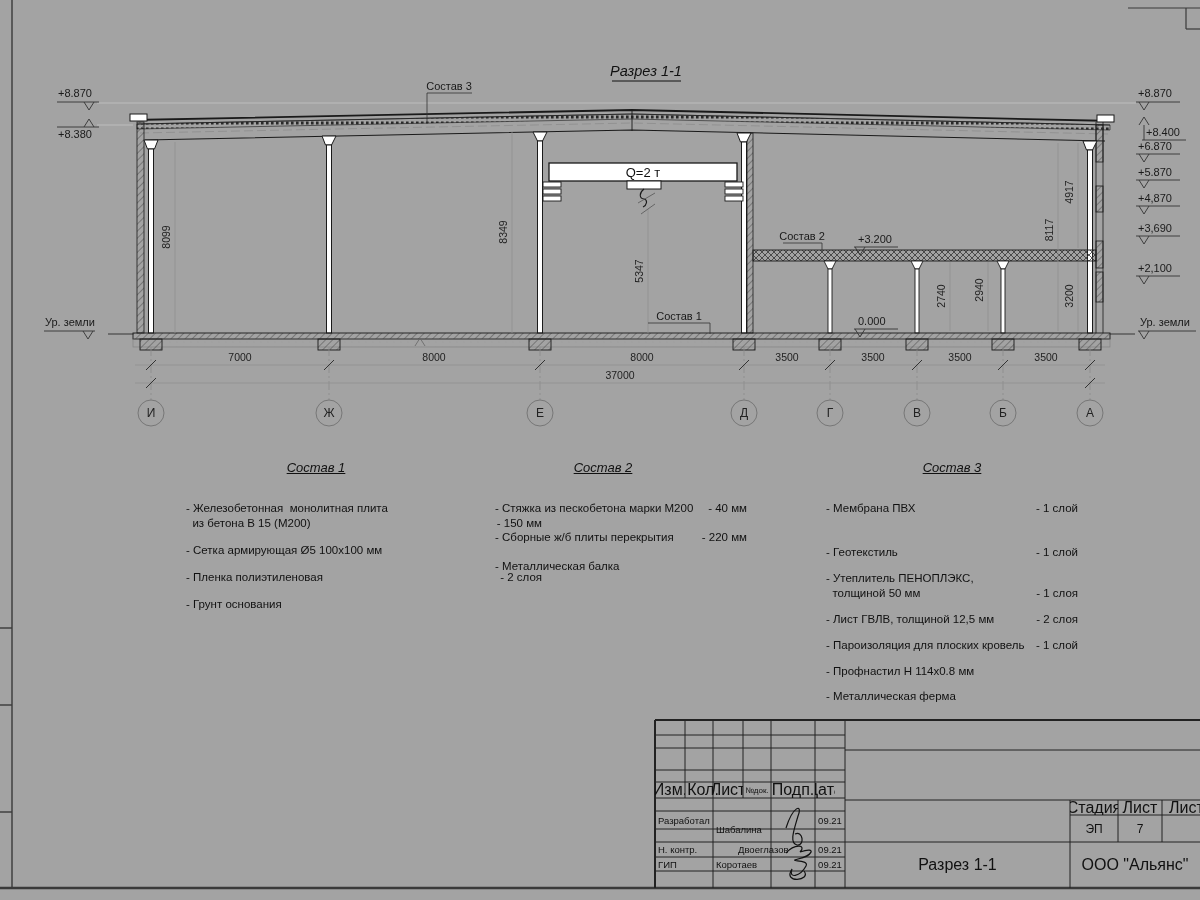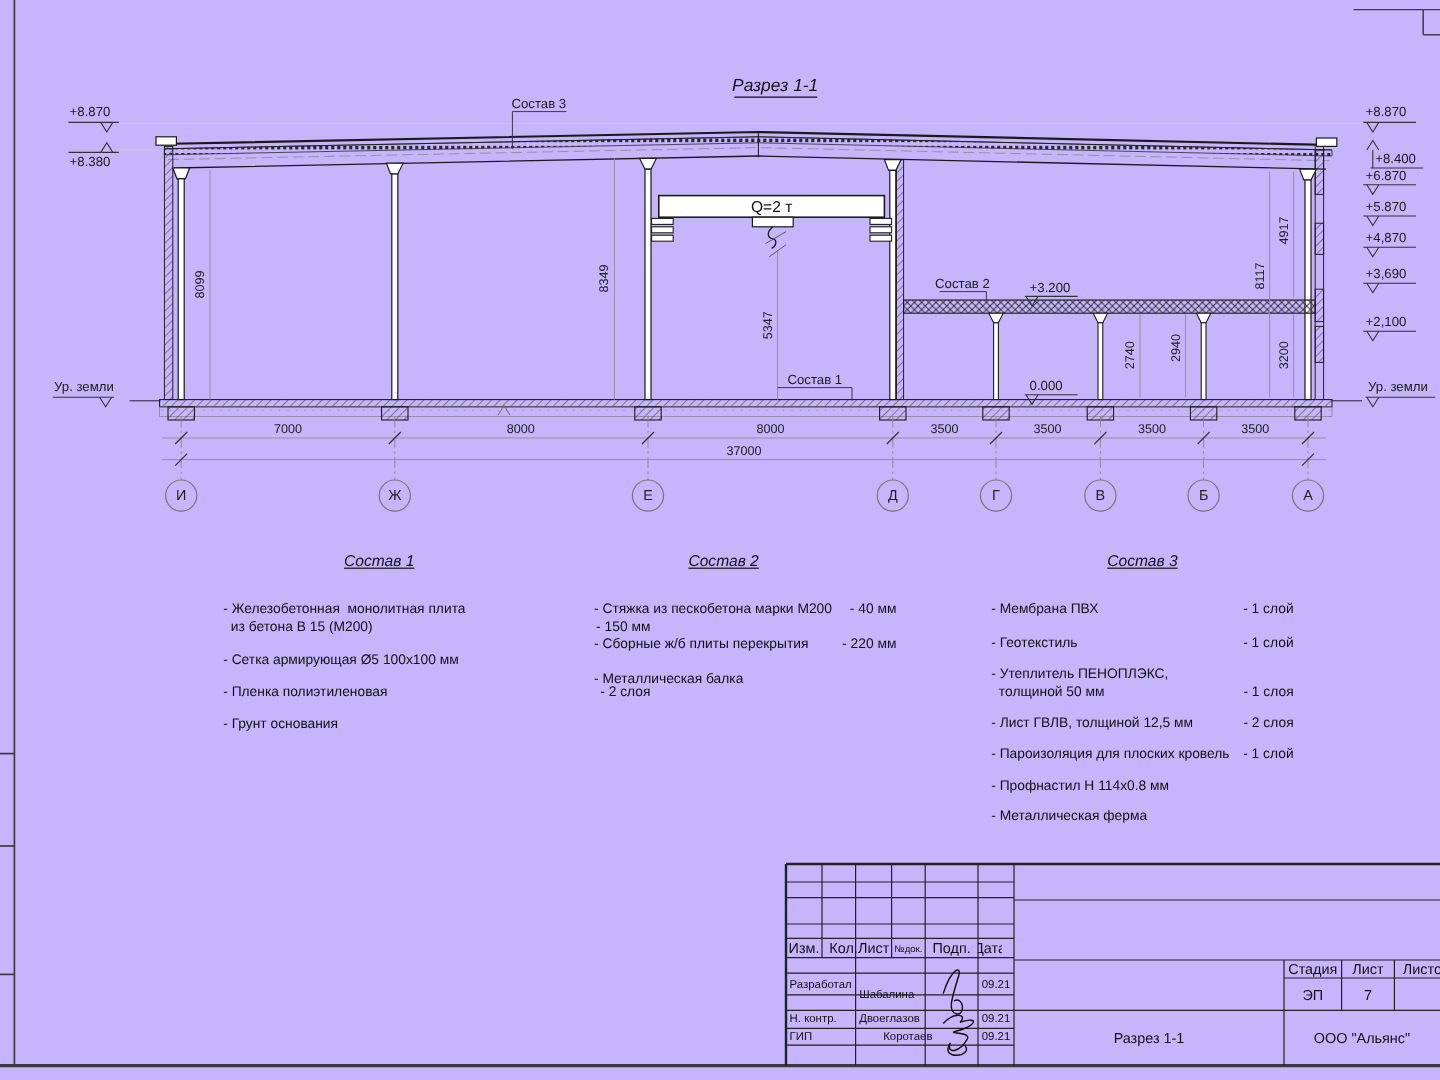--- a/index.html
+++ b/index.html
@@ -1,33 +1,33 @@
 <!DOCTYPE html>
 <html><head>
 <meta charset="utf-8">
 <style>
   html,body{margin:0;padding:0;background:#e8e8e8}
-  .sheet{position:relative;width:1200px;height:900px;background:#c4b5fd;overflow:hidden;
+  .sheet{position:relative;width:1200px;height:900px;background:#a3a3a3;overflow:hidden;
          font-family:"Liberation Sans",sans-serif;color:#1a1a1a}
   svg.draw{position:absolute;left:0;top:0}
   
   .t{font-family:"Liberation Sans",sans-serif;font-size:11px;fill:#1a1a1a}
   .t-dim{font-family:"Liberation Sans",sans-serif;font-size:10.5px;fill:#222}
   .t-title{font-family:"Liberation Sans",sans-serif;font-size:14.5px;font-style:italic;fill:#111}
   .t-axis{font-family:"Liberation Sans",sans-serif;font-size:12px;fill:#222}
   .t-crane{font-family:"Liberation Sans",sans-serif;font-size:13px;fill:#111}
   
   .comp{position:absolute;font-size:11.5px;line-height:1.3;color:#111}
   .comp-title{font-style:italic;font-size:13px;text-decoration:underline;text-align:center;margin-bottom:24px}
   .comp-row{display:flex;justify-content:space-between;align-items:flex-end;margin-bottom:12px}
   .comp-name{white-space:pre-wrap}
   .comp-val{white-space:nowrap;padding-left:8px}
   
   .cell{position:absolute;display:flex;align-items:center;justify-content:center;
-        font-size:12px;color:#111;overflow:hidden;white-space:nowrap}
+        font-size:16px;color:#111;overflow:hidden;white-space:nowrap}
   .cell.left{justify-content:flex-start;padding-left:3px}
   .cell.small{font-size:9.5px}
   .cell.tiny{font-size:8px}
   .cell.big{font-size:12px}
 </style>
 </head>
 <body>
 
 <div class="sheet">
 
@@ -345,21 +345,21 @@
     <div class="comp-val">- 220 мм</div>
   </div>
   <div class="comp-row">
     <div class="comp-name">- Металлическая балка</div>
     <div class="comp-val"></div>
   </div>
 </div>
 
 <div class="comp" style="left:826px;top:460px;width:252px">
   <div class="comp-title">Состав 3</div>
-  <div class="comp-row" style="margin-bottom:13px">
+  <div class="comp-row" style="margin-bottom:29px">
     <div class="comp-name">- Мембрана ПВХ</div>
     <div class="comp-val">- 1 слой</div>
   </div>
   <div class="comp-row" style="margin-bottom:11px">
     <div class="comp-name">- Геотекстиль</div>
     <div class="comp-val">- 1 слой</div>
   </div>
   <div class="comp-row" style="margin-bottom:11px">
     <div class="comp-name">- Утеплитель ПЕНОПЛЭКС,
   толщиной 50 мм</div>
@@ -389,25 +389,25 @@
   <div class="cell" style="left:713px;top:782px;width:30px;height:16px">Лист</div>
   <div class="cell tiny" style="left:743px;top:782px;width:28px;height:16px">№док.</div>
   <div class="cell" style="left:771px;top:782px;width:44px;height:16px">Подп.</div>
   <div class="cell" style="left:815px;top:782px;width:20px;height:16px">Дата</div>
 
   <div class="cell left small" style="left:655px;top:811px;width:58px;height:18px">Разработал</div>
   <div class="cell left small" style="left:713px;top:811px;width:58px;height:36px">Шабалина</div>
   <div class="cell small" style="left:815px;top:811px;width:30px;height:18px">09.21</div>
 
   <div class="cell left small" style="left:655px;top:842px;width:58px;height:15px">Н. контр.</div>
-  <div class="cell left small" style="left:713px;top:842px;width:58px;height:15px">Двоеглазов</div>
+  <div class="cell left small" style="left:735px;top:842px;width:58px;height:15px">Двоеглазов</div>
   <div class="cell small" style="left:815px;top:842px;width:30px;height:15px">09.21</div>
 
   <div class="cell left small" style="left:655px;top:857px;width:58px;height:14px">ГИП</div>
-  <div class="cell left small" style="left:733px;top:857px;width:58px;height:14px">Коротаев</div>
+  <div class="cell left small" style="left:713px;top:857px;width:58px;height:14px">Коротаев</div>
   <div class="cell small" style="left:815px;top:857px;width:30px;height:14px">09.21</div>
 
   <div class="cell" style="left:1070px;top:800px;width:48px;height:15px">Стадия</div>
   <div class="cell" style="left:1118px;top:800px;width:44px;height:15px">Лист</div>
   <div class="cell left" style="left:1166px;top:800px;width:44px;height:15px">Листов</div>
   <div class="cell big" style="left:1070px;top:815px;width:48px;height:27px">ЭП</div>
   <div class="cell big" style="left:1118px;top:815px;width:44px;height:27px">7</div>
   <div class="cell big" style="left:1162px;top:815px;width:38px;height:27px"></div>
 
   <div class="cell" style="left:845px;top:842px;width:225px;height:46px">Разрез 1-1</div>

